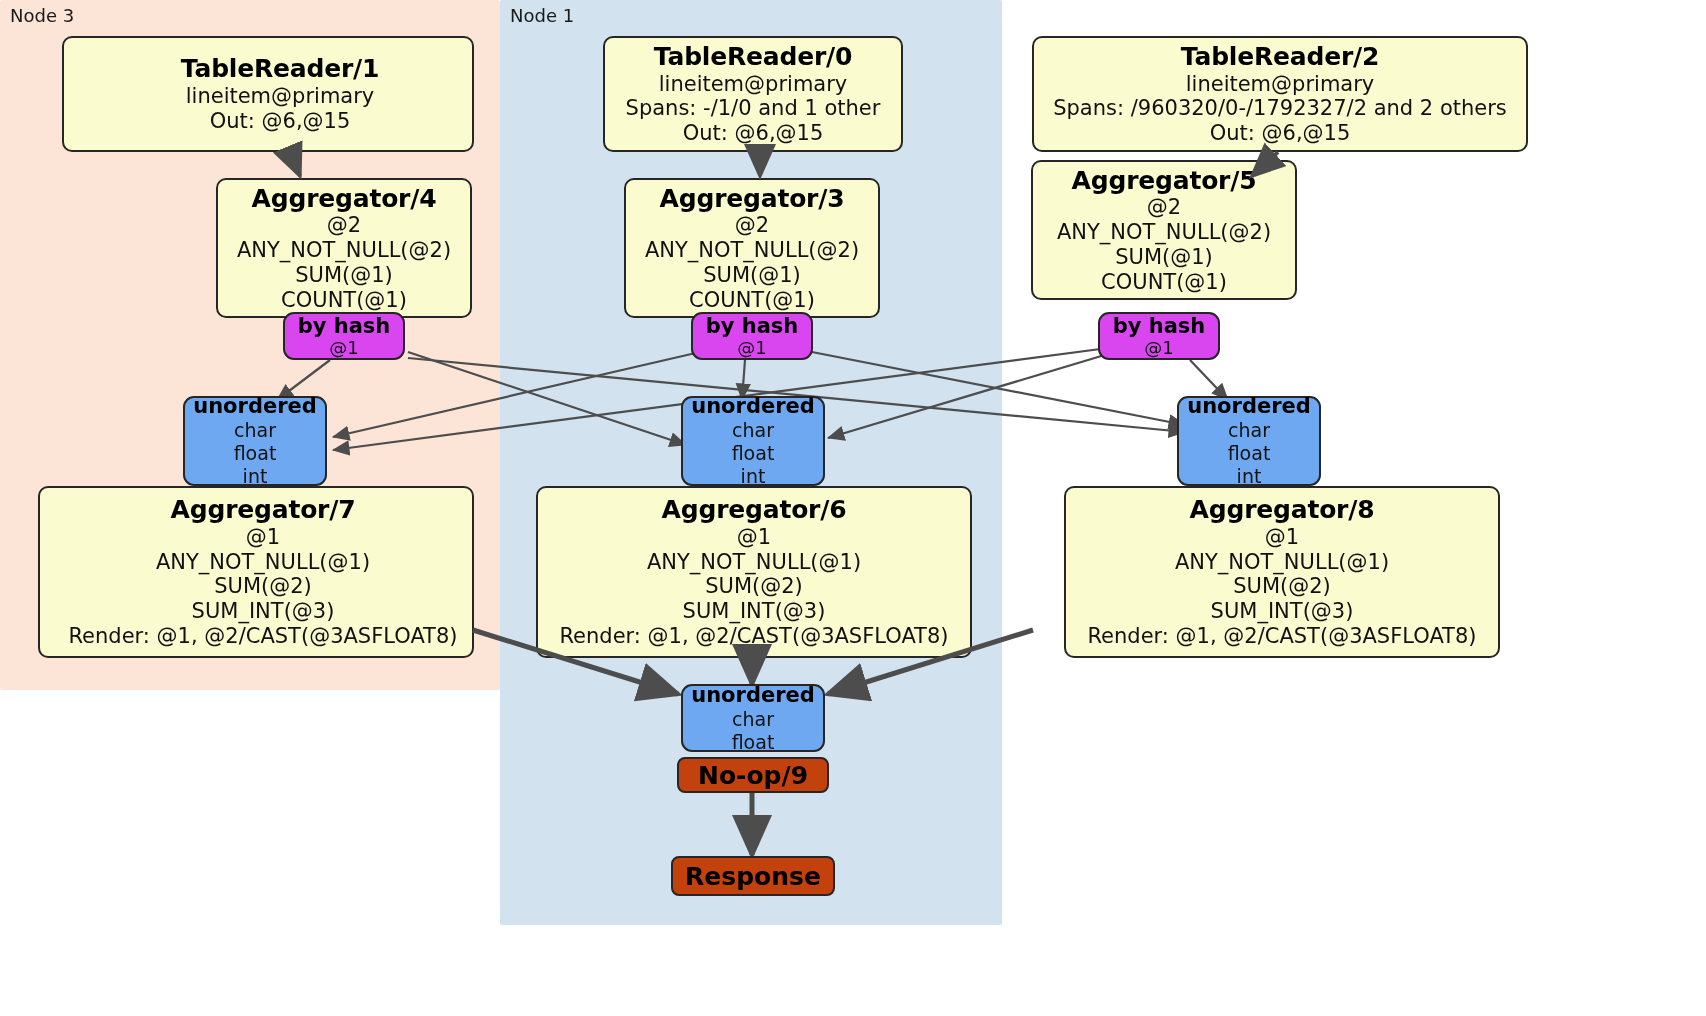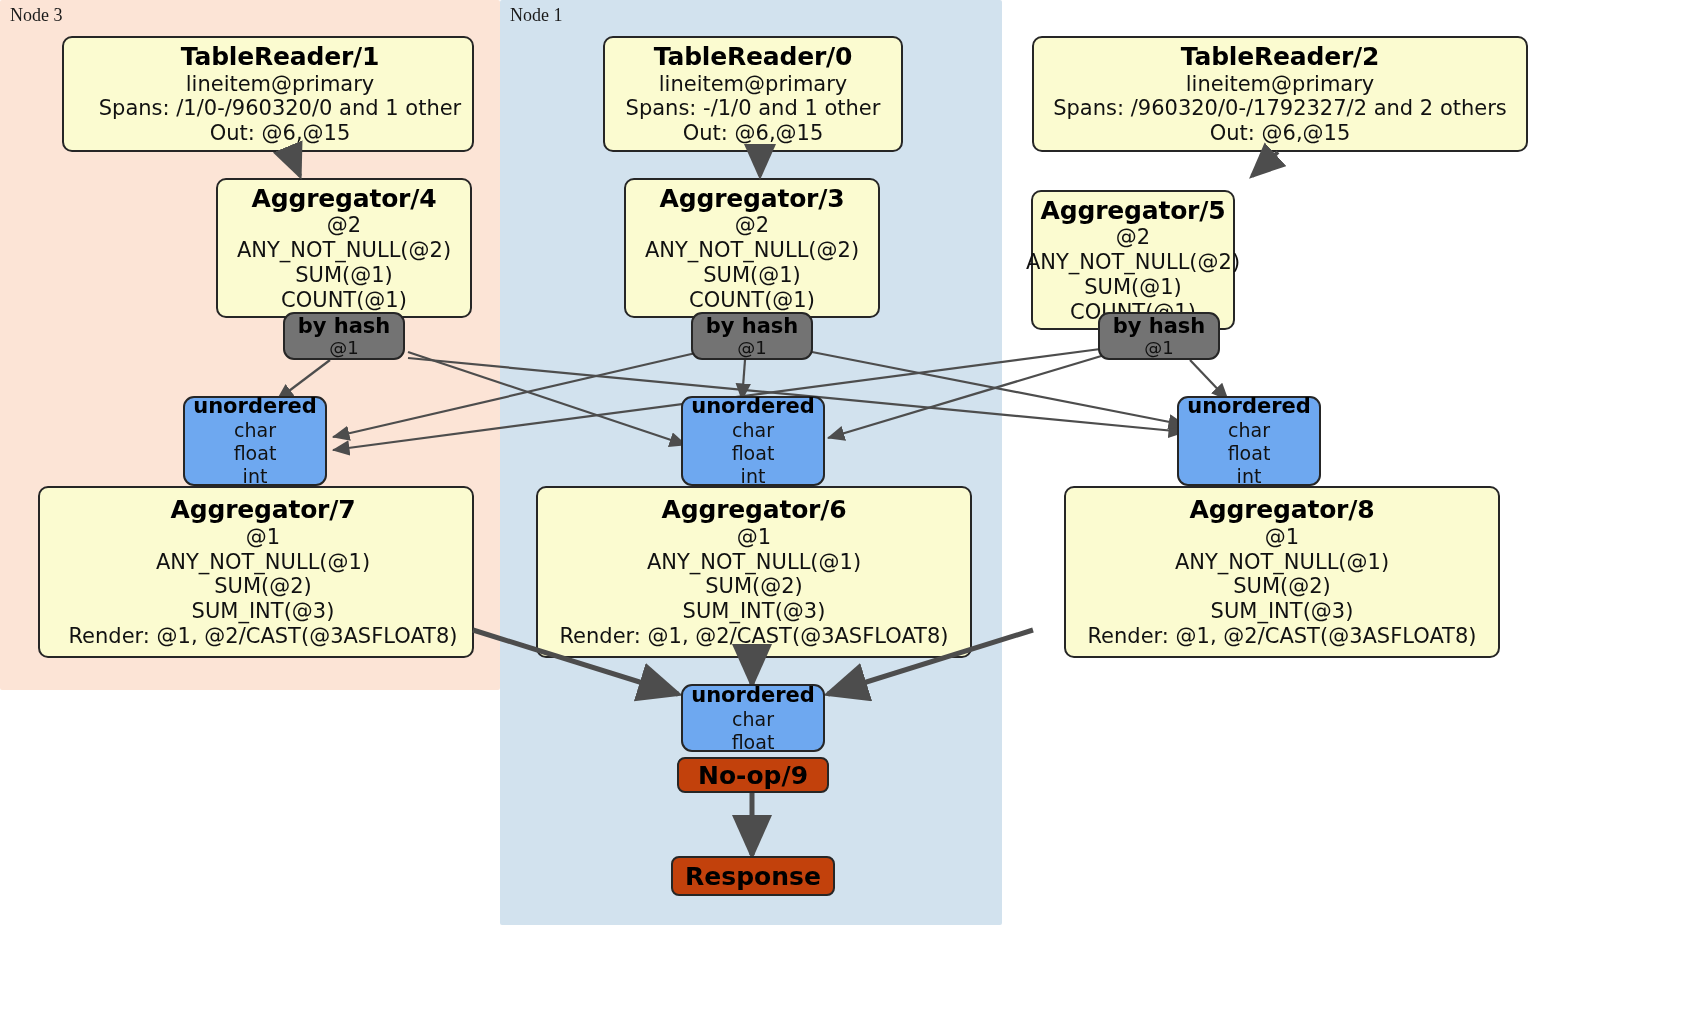--- a/index.html
+++ b/index.html
@@ -20,21 +20,20 @@
     border-radius: 2px;
   }
   .node-label {
     position: absolute;
     top: 6px;
     left: 10px;
     font-size: 18px;
     color: #1a1a1a;
     line-height: 1.1;
     white-space: nowrap;
-    font-family: Liberation Serif, serif;
   }
   .proc-box {
     position: absolute;
     background: #fbfbd0;
     border: 2px solid #262626;
     border-radius: 10px;
     display: flex;
     flex-direction: column;
     align-items: center;
     justify-content: center;
@@ -49,21 +48,21 @@
     letter-spacing: -0.2px;
     white-space: nowrap;
   }
   .proc-line {
     font-size: 21px;
     color: #111;
     white-space: nowrap;
   }
   .router-box {
     position: absolute;
-    background: #737373;
+    background: #d946ef;
     border: 2px solid #262626;
     border-radius: 11px;
     display: flex;
     flex-direction: column;
     align-items: center;
     justify-content: center;
     text-align: center;
     line-height: 1.15;
     z-index: 5;
   }
@@ -178,21 +177,20 @@
     </g>
 
     <g stroke="#4d4d4d" stroke-width="5" fill="none" marker-end="url(#arrow-thick)">
       <path d="M752,791 L752,855"></path>
     </g>
   </svg>
 
   <div class="proc-box" style="left:62px; top:36px; width:412px; height:116px;padding-left:34px;">
     <div class="proc-title">TableReader/1</div>
     <div class="proc-line">lineitem@primary</div>
-    <div class="proc-line">Spans: /1/0-/960320/0 and 1 other</div>
     <div class="proc-line">Out: @6,@15</div>
   </div>
 
   <div class="proc-box" style="left:216px; top:178px; width:256px; height:140px;">
     <div class="proc-title">Aggregator/4</div>
     <div class="proc-line">@2</div>
     <div class="proc-line">ANY_NOT_NULL(@2)</div>
     <div class="proc-line">SUM(@1)</div>
     <div class="proc-line">COUNT(@1)</div>
   </div>
@@ -268,21 +266,21 @@
     <span>Response</span>
   </div>
 
   <div class="proc-box" style="left:1032px; top:36px; width:496px; height:116px;">
     <div class="proc-title">TableReader/2</div>
     <div class="proc-line">lineitem@primary</div>
     <div class="proc-line">Spans: /960320/0-/1792327/2 and 2 others</div>
     <div class="proc-line">Out: @6,@15</div>
   </div>
 
-  <div class="proc-box" style="left:1031px; top:190px; width:204px; height:140px;">
+  <div class="proc-box" style="left:1031px; top:160px; width:266px; height:140px;">
     <div class="proc-title">Aggregator/5</div>
     <div class="proc-line">@2</div>
     <div class="proc-line">ANY_NOT_NULL(@2)</div>
     <div class="proc-line">SUM(@1)</div>
     <div class="proc-line">COUNT(@1)</div>
   </div>
 
   <div class="router-box" style="left:1098px; top:312px; width:122px; height:48px;">
     <div class="router-title">by hash</div>
     <div class="router-line">@1</div>

